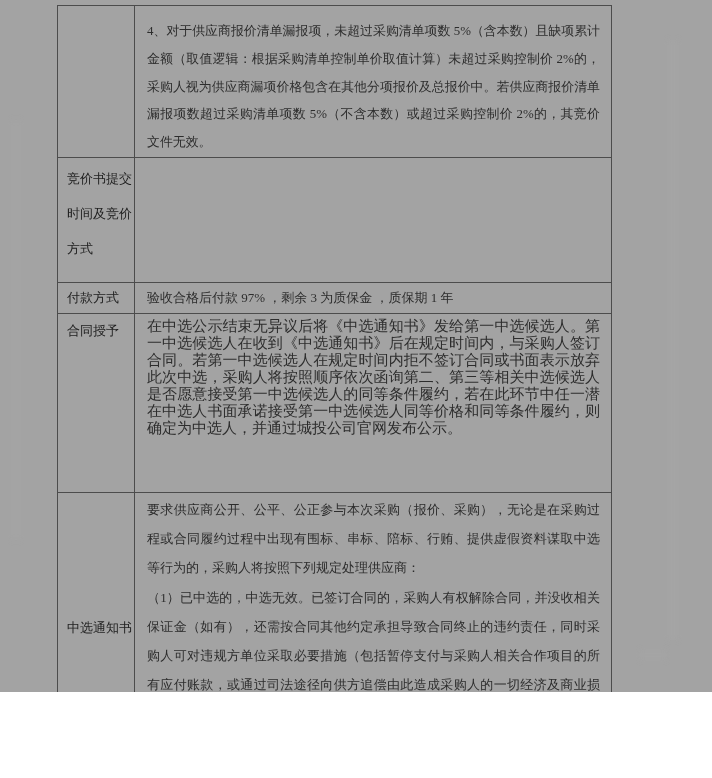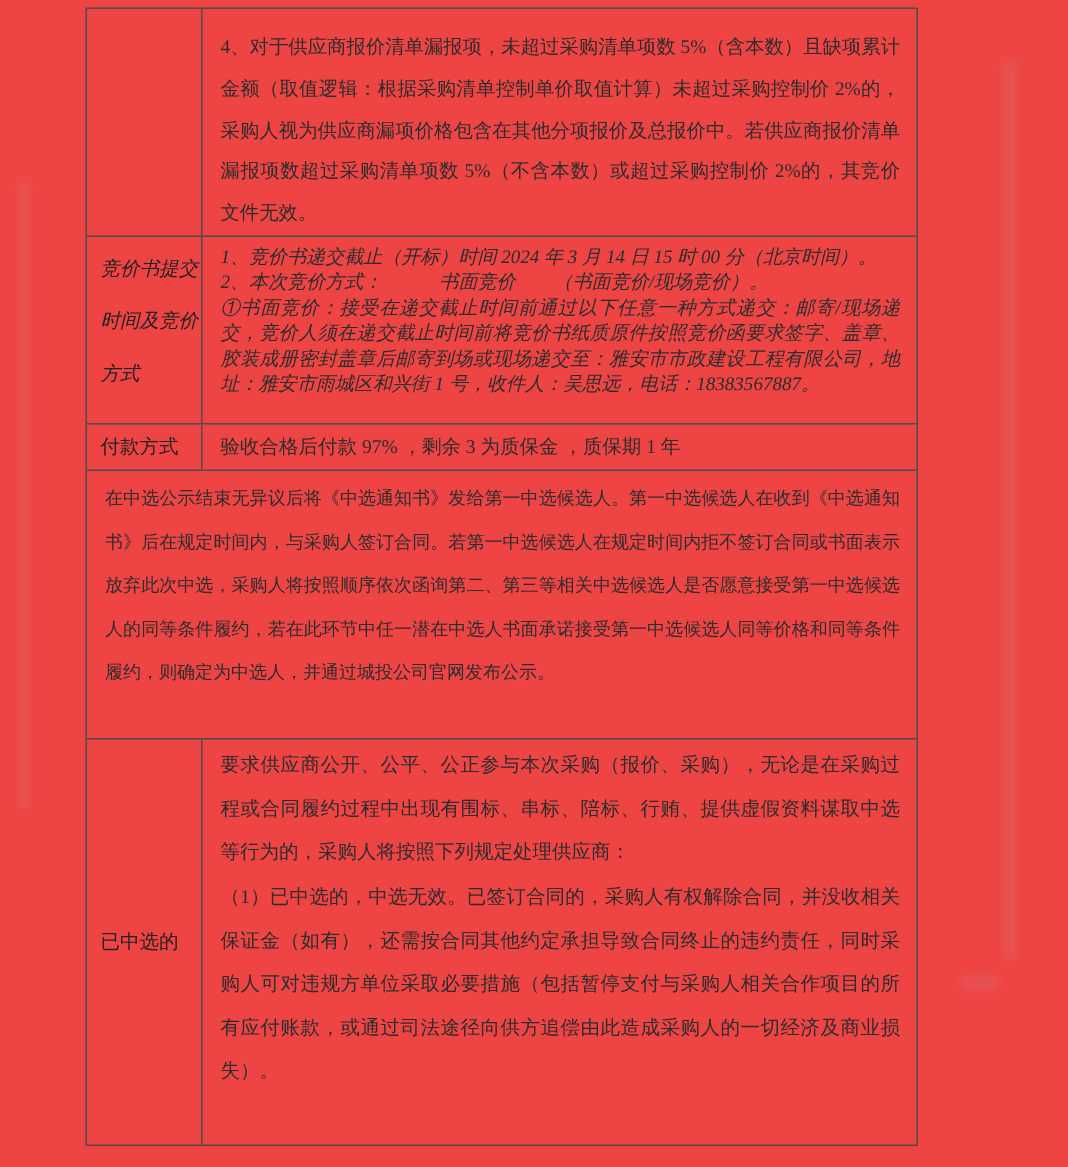--- a/index.html
+++ b/index.html
@@ -3,22 +3,22 @@
 <meta charset="utf-8">
 <style>
   html,body{margin:0;padding:0;}
   body{
     width:712px;height:778px;
     background:#ffffff;
     font-family:"Liberation Serif","DejaVu Serif",serif;
     color:#2d2d2d;
   }
   .page{
-    position:relative;width:712px;height:778px;overflow:hidden;
-    background:#ef4444;
+    position:relative;width:712px;height:692px;overflow:hidden;
+    background:#a3a3a3;
   }
   
   .streak{position:absolute;background:rgba(180,180,178,0.12);filter:blur(3px);pointer-events:none;}
   .streak.s1{left:12px;top:120px;width:8px;height:420px;}
   .streak.s2{left:668px;top:40px;width:10px;height:600px;}
   .streak.s3{left:640px;top:650px;width:26px;height:10px;}
 
   .doc-table{
     position:absolute;left:57px;top:5px;width:555px;
     border:1px solid #4c4c4c;
@@ -40,33 +40,33 @@
     text-align:justify;
     overflow:hidden;
   }
   .con p{margin:0;}
 
   
   .r1{min-height:146px;}
   .r1 .con{padding-top:12px;font-size:12.9px;line-height:27.8px;}
 
   
-  .r2{min-height:124px;font-style:italic;}
+  .r2{min-height:124px;}
   .r2 .lab{padding-top:3px;line-height:35px;}
   .r2 .con{padding-top:5px;font-size:12.7px;line-height:16.9px;}
 
   
   .r3{min-height:30px;justify-content:center;}
   .r3 .lab{justify-content:center;}
   .r3 .con{display:flex;flex-direction:column;justify-content:center;font-size:13px;line-height:16px;}
 
   
   .r4{min-height:178px;}
   .r4 .lab{padding-top:6px;line-height:22px;}
-  .r4 .con{padding-top:4px;font-size:12px;line-height:29px;}
+  .r4 .con{padding-top:4px;font-size:15px;line-height:17px;}
 
   
   .r5{min-height:270px;}
   .r5 .lab{justify-content:center;}
   .r5 .con{padding-top:2px;font-size:13px;line-height:29.2px;}
 </style>
 </head>
 <body>
 
 <div class="page">
@@ -82,45 +82,43 @@
       </div>
       <div class="con">
         <p>4、对于供应商报价清单漏报项，未超过采购清单项数 5%（含本数）且缺项累计金额（取值逻辑：根据采购清单控制单价取值计算）未超过采购控制价 2%的，采购人视为供应商漏项价格包含在其他分项报价及总报价中。若供应商报价清单漏报项数超过采购清单项数 5%（不含本数）或超过采购控制价 2%的，其竞价文件无效。</p>
       </div>
     </div>
 
     <div class="row r2">
       <div class="lab">
         <p>竞价书提交时间及竞价方式</p>
       </div>
-      <div class="con">
-        <p>1、竞价书递交截止（开标）时间 2024 年 3 月 14 日 15 时 00 分（北京时间）。</p>
-        <p>2、本次竞价方式：　　　书面竞价　　（书面竞价/现场竞价）。</p>
-        <p>①书面竞价：接受在递交截止时间前通过以下任意一种方式递交：邮寄/现场递交，竞价人须在递交截止时间前将竞价书纸质原件按照竞价函要求签字、盖章、胶装成册密封盖章后邮寄到场或现场递交至：雅安市市政建设工程有限公司，地址：雅安市雨城区和兴街 1 号，收件人：吴思远，电话：18383567887。</p>
-      </div>
     </div>
 
     <div class="row r3">
       <div class="lab">
         <p>付款方式</p>
       </div>
       <div class="con">
         <p>验收合格后付款 97% ，剩余 3 为质保金 ，质保期 1 年</p>
       </div>
     </div>
 
     <div class="row r4">
+      <div class="lab">
+        <p>合同授予</p>
+      </div>
       <div class="con">
         <p>在中选公示结束无异议后将《中选通知书》发给第一中选候选人。第一中选候选人在收到《中选通知书》后在规定时间内，与采购人签订合同。若第一中选候选人在规定时间内拒不签订合同或书面表示放弃此次中选，采购人将按照顺序依次函询第二、第三等相关中选候选人是否愿意接受第一中选候选人的同等条件履约，若在此环节中任一潜在中选人书面承诺接受第一中选候选人同等价格和同等条件履约，则确定为中选人，并通过城投公司官网发布公示。</p>
       </div>
     </div>
 
     <div class="row r5">
       <div class="lab">
-        <p>已中选的</p>
+        <p>中选通知书</p>
       </div>
       <div class="con">
         <p>要求供应商公开、公平、公正参与本次采购（报价、采购），无论是在采购过程或合同履约过程中出现有围标、串标、陪标、行贿、提供虚假资料谋取中选等行为的，采购人将按照下列规定处理供应商：</p>
         <p>（1）已中选的，中选无效。已签订合同的，采购人有权解除合同，并没收相关保证金（如有），还需按合同其他约定承担导致合同终止的违约责任，同时采购人可对违规方单位采取必要措施（包括暂停支付与采购人相关合作项目的所有应付账款，或通过司法途径向供方追偿由此造成采购人的一切经济及商业损失）。</p>
       </div>
     </div>
 
   </div>
 </div>
 

